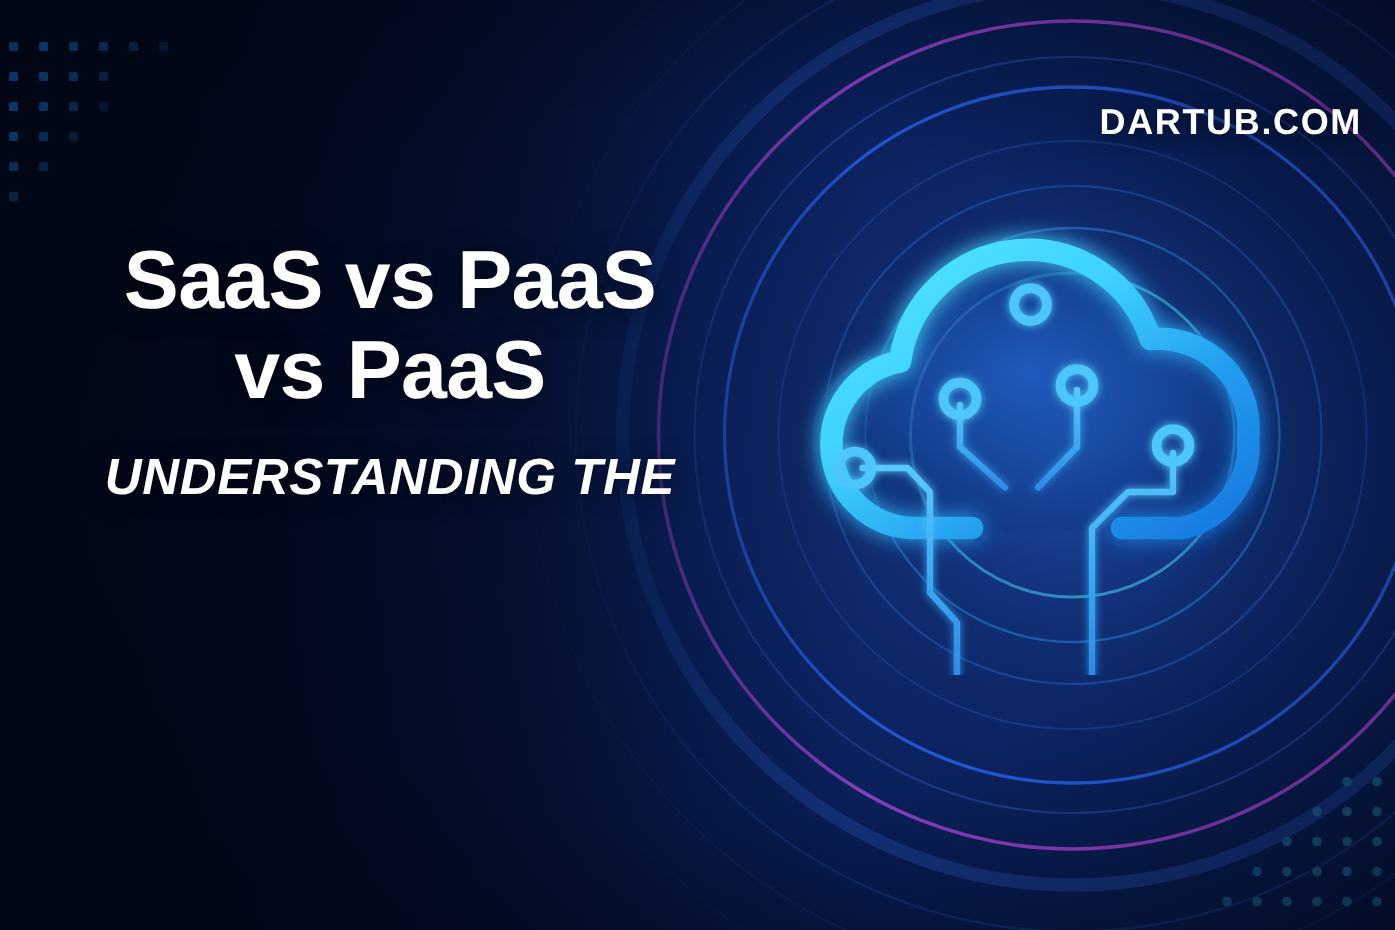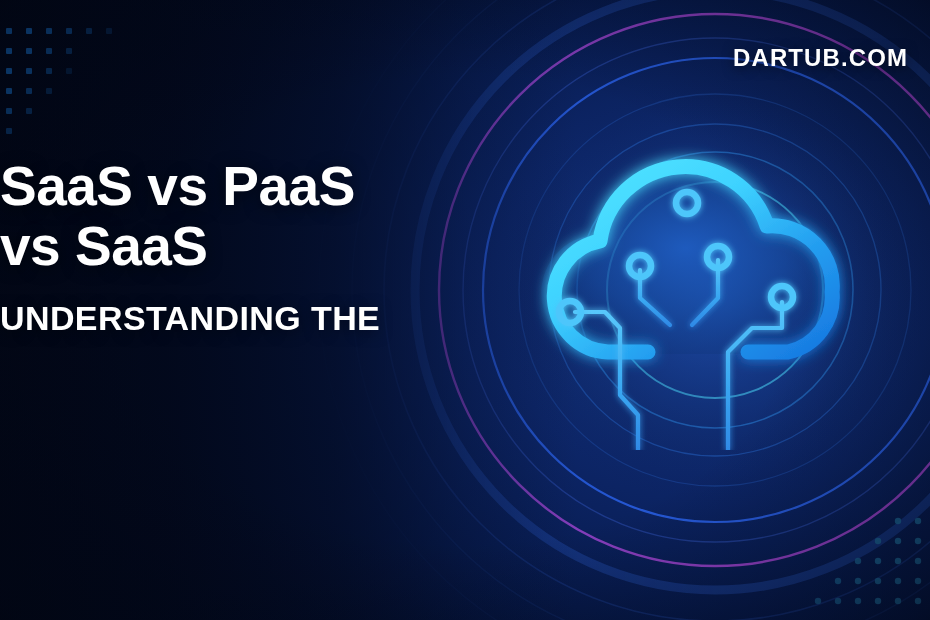--- a/index.html
+++ b/index.html
@@ -58,20 +58,21 @@
   .dots {
     position: absolute;
   }
 
   
   .text-block {
     position: absolute;
     left: 0;
     top: 158px;
     width: 520px;
+    text-align: center;
     z-index: 40;
   }
   .headline {
     color: #ffffff;
     font-size: 55px;
     font-weight: 700;
     line-height: 1.02;
     letter-spacing: -0.5px;
     margin: 0;
     text-shadow: 0 2px 16px rgba(0,0,0,0.55);
@@ -83,27 +84,27 @@
   .subhead {
     color: #ffffff;
     font-size: 34px;
     font-weight: 600;
     line-height: 1.18;
     letter-spacing: 0.4px;
     margin: 0;
     padding-top: 24px;
     text-shadow: 0 2px 14px rgba(0,0,0,0.5);
   }
-  .subhead-line { display: block; }
+  .subhead-line { display: block; font-style: italic; }
 
   
   .brand {
     position: absolute;
     right: 22px;
-    top: 44px;
+    top: 68px;
     color: #ffffff;
     font-size: 24px;
     font-weight: 700;
     letter-spacing: 1.1px;
     z-index: 45;
     text-shadow: 0 2px 12px rgba(0,0,0,0.6);
   }
 
   
   .cloud-wrap {
@@ -312,19 +313,19 @@
       </g>
     </svg>
   </div>
 
   <div class="bg-vignette"></div>
 
   <div class="brand">DARTUB.COM</div>
 
   <div class="text-block">
     <h1 class="headline">SaaS vs PaaS</h1>
-    <h1 class="headline headline-2">vs SaaS</h1>
+    <h1 class="headline headline-2">vs PaaS</h1>
     <h2 class="subhead">
       <span class="subhead-line">UNDERSTANDING THE</span>
     </h2>
   </div>
 
 </div>
 
 </body></html>

